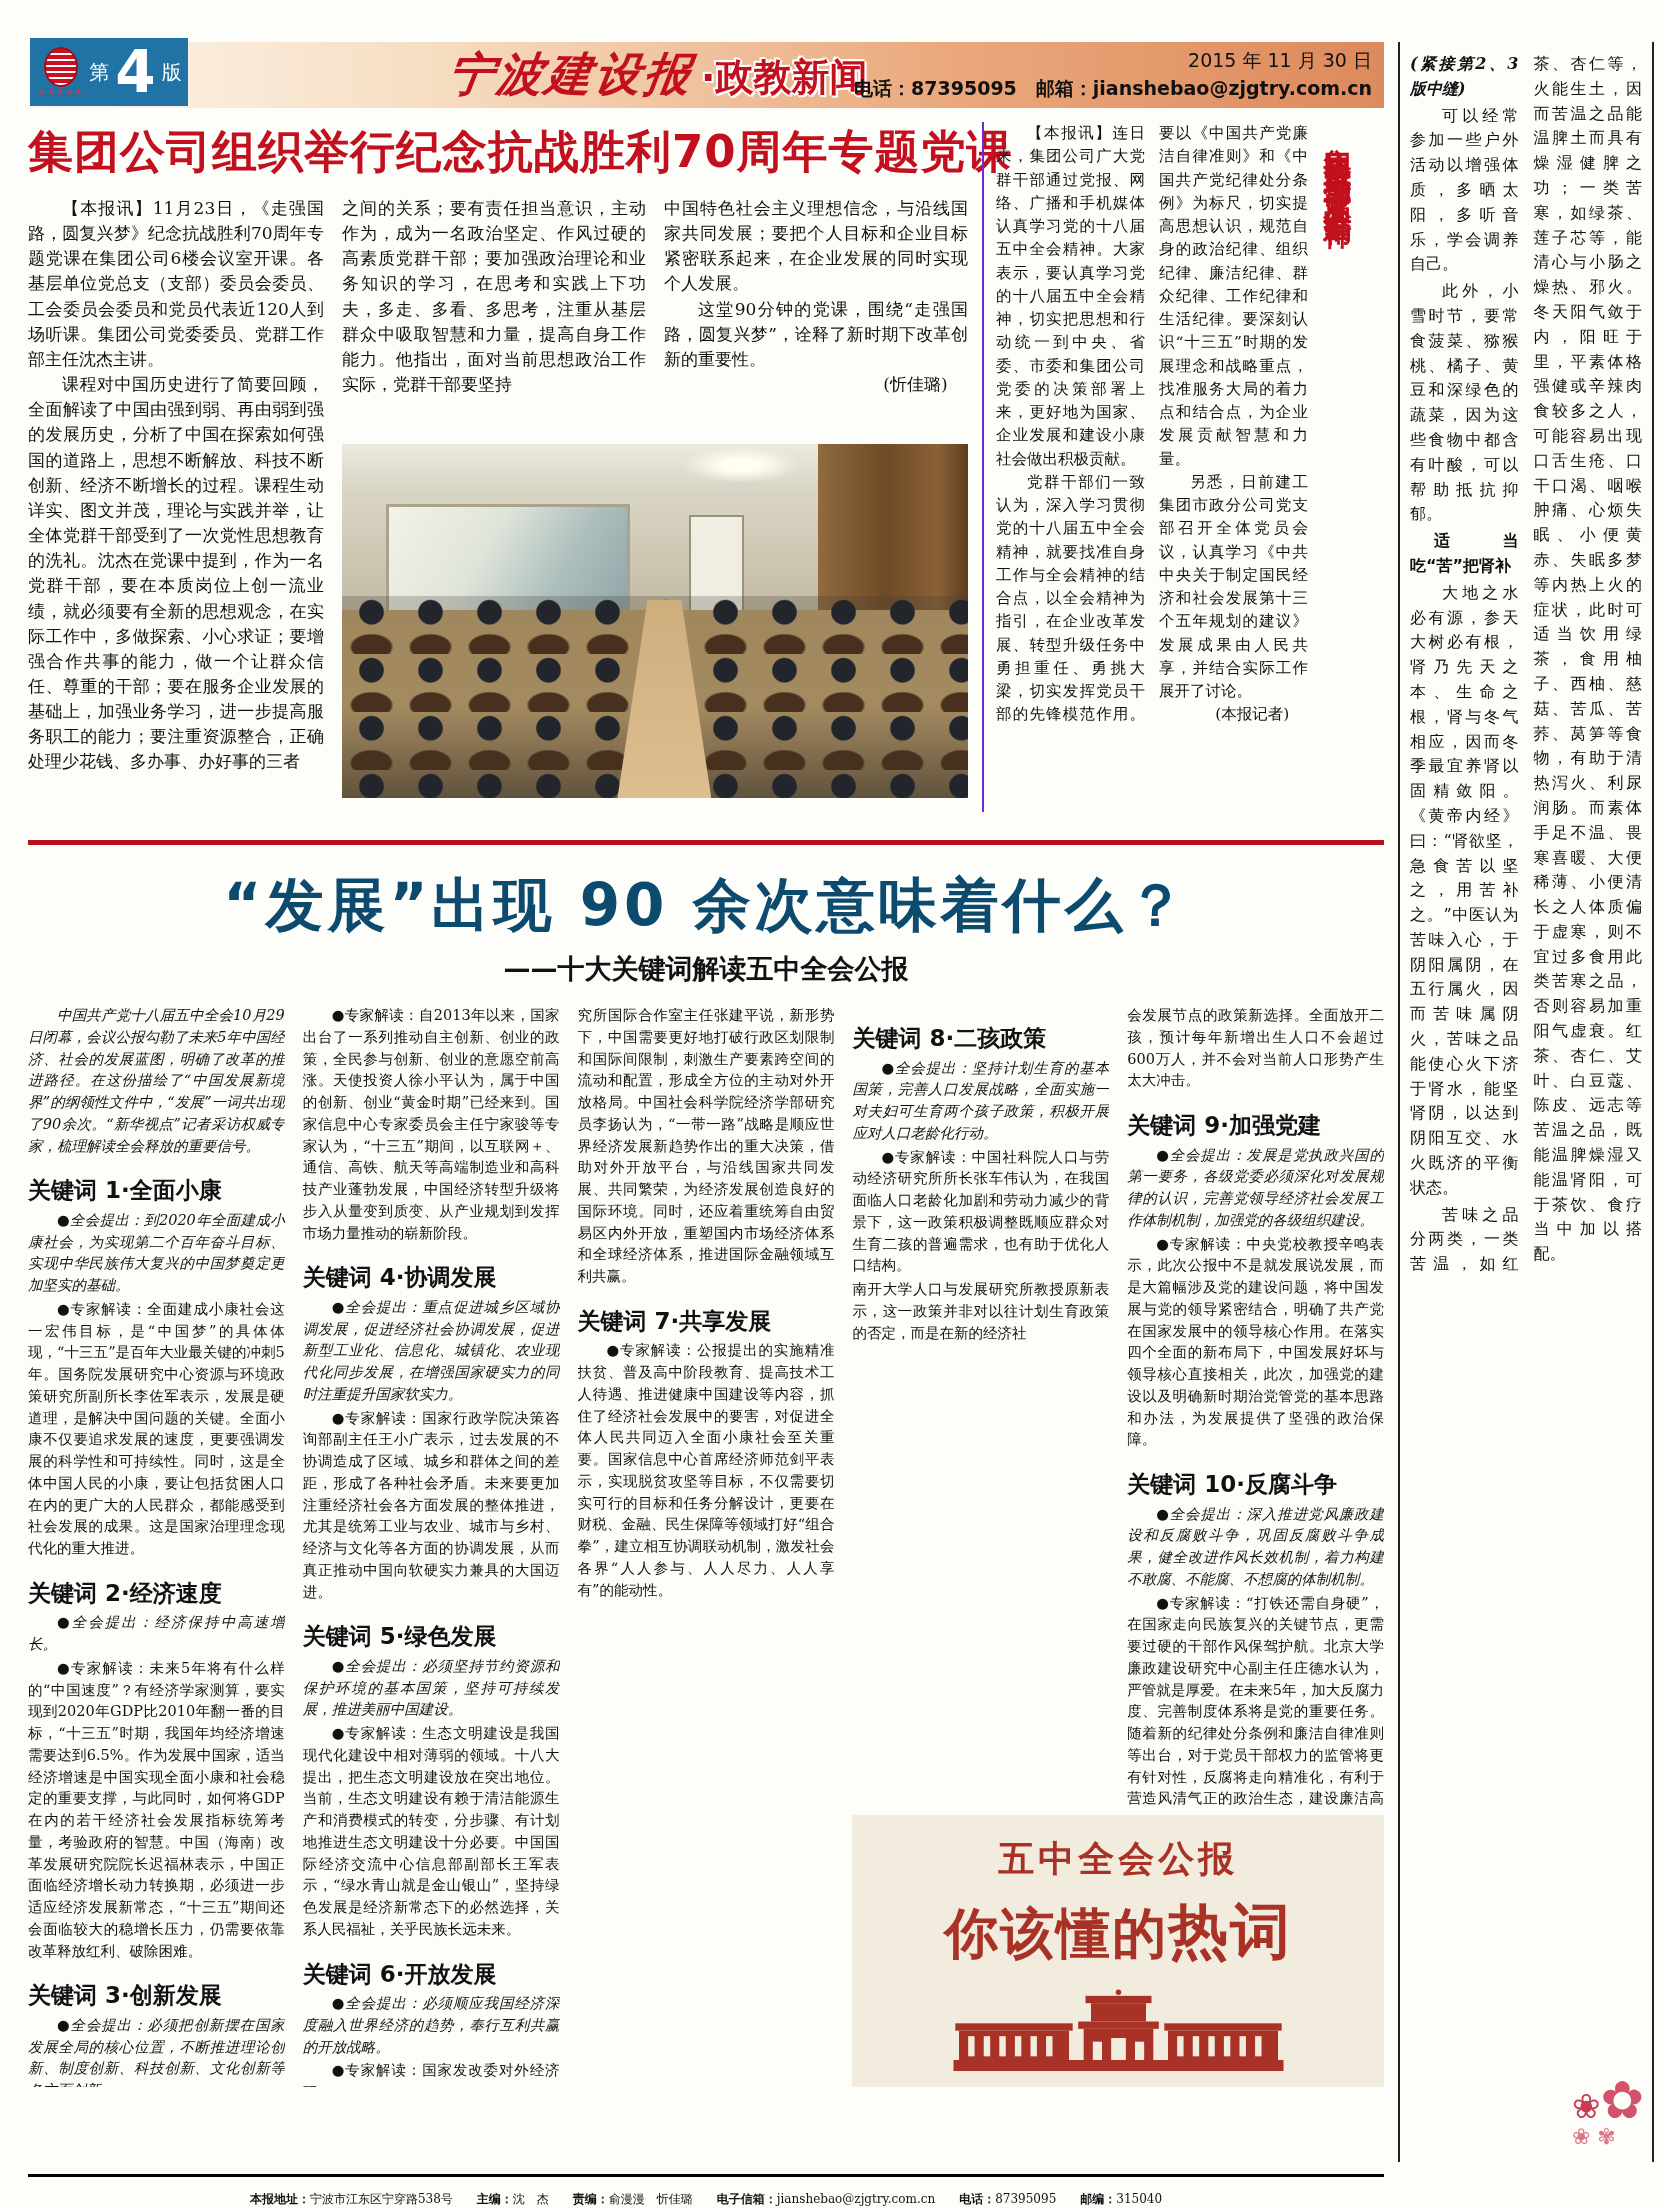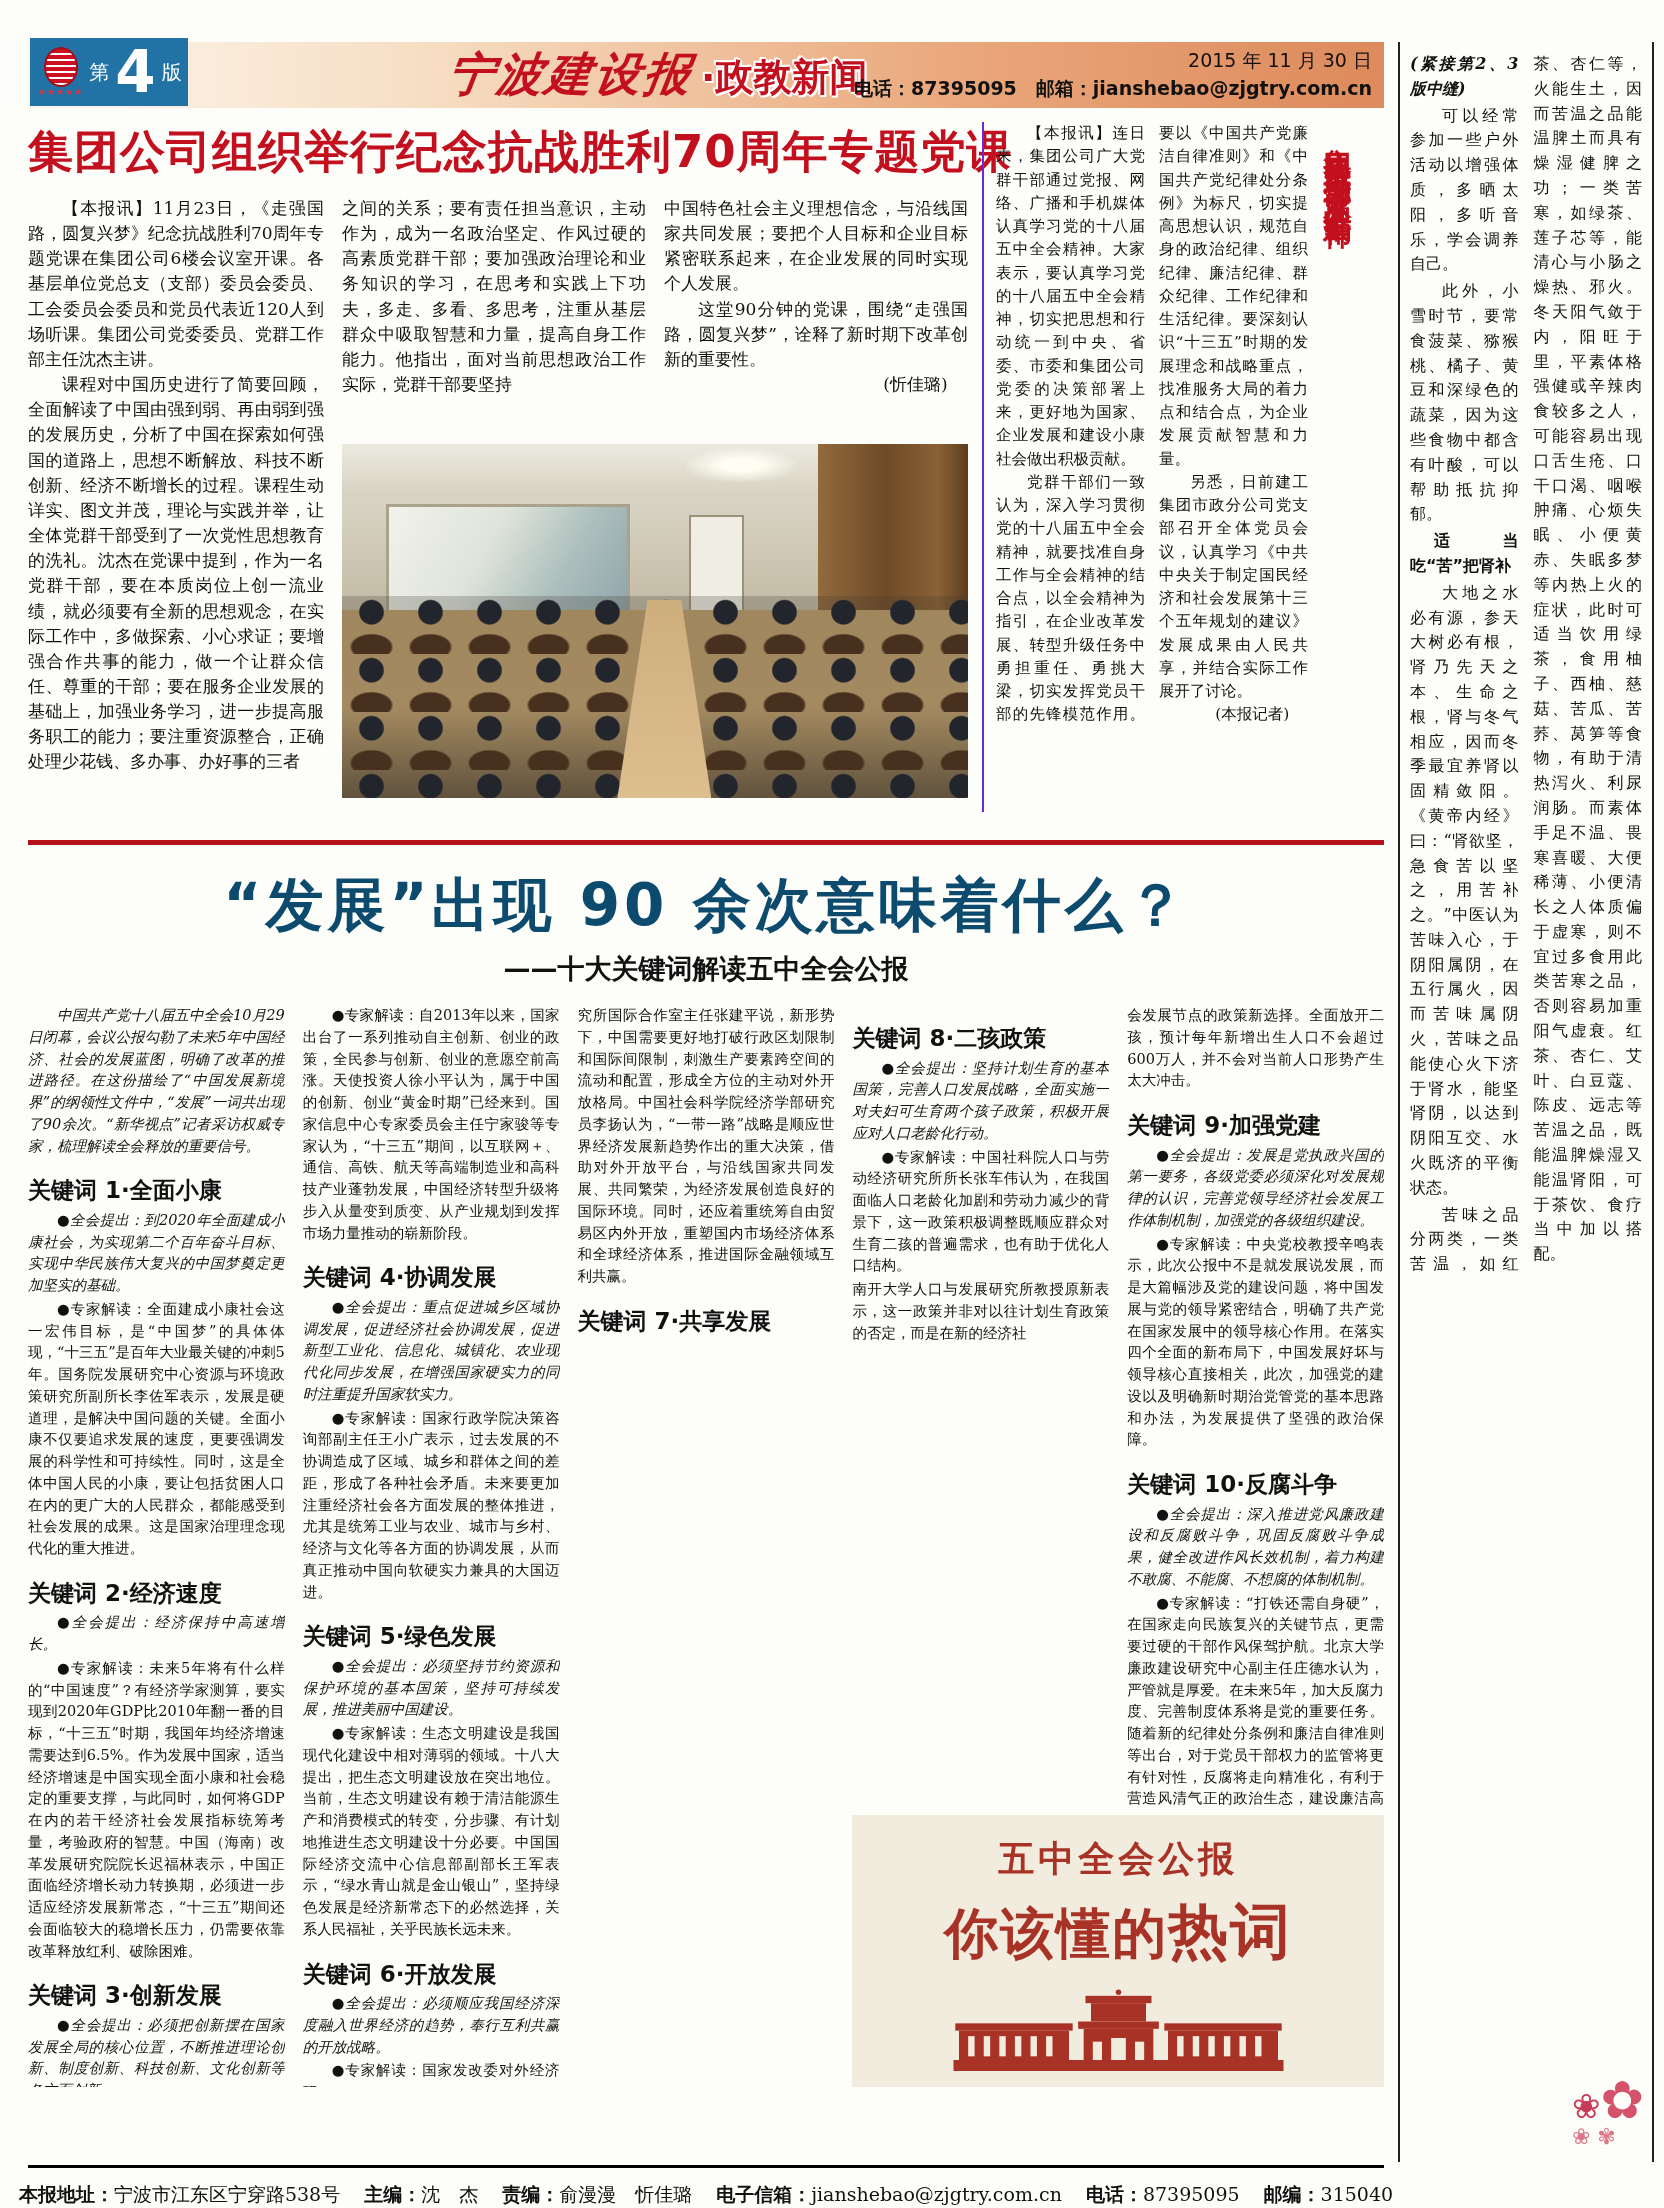--- a/index.html
+++ b/index.html
@@ -62,21 +62,21 @@
   .blk-intro,.blk-tichu,.blk-note,.blk-boldhead{font-style:italic;}
   .blk-tichu{font-weight:500;}
   .blk-cont{text-indent:0;}
   
   .promo{grid-column:4/6;grid-row:2;background:#f1ecdd;text-align:center;padding:20px 12px 10px;box-sizing:border-box;overflow:hidden;}
   .promo-l1{color:#a93226;font-weight:900;font-size:36px;letter-spacing:4px;font-family:"DejaVu Sans","Liberation Sans",sans-serif;}
   .promo-l2{color:#a93226;font-weight:900;font-size:54px;letter-spacing:2px;margin-top:8px;font-family:"DejaVu Sans","Liberation Sans",sans-serif;}
   .promo-l2 .hot{font-size:60px;}
   .promo svg{display:block;margin:10px auto 0;width:92%;}
   
-  .footer{margin-top:auto;border-top:3px solid #000;box-shadow:0 5px 0 -4px #000;padding:14px 4px 0;display:flex;gap:24px;justify-content:center;white-space:nowrap;font-size:19px;}
+  .footer{margin-top:auto;border-top:3px solid #000;box-shadow:0 5px 0 -4px #000;padding:14px 4px 0;display:flex;gap:24px;justify-content:center;white-space:nowrap;font-size:12px;}
   .fseg b{font-family:"DejaVu Sans","Liberation Sans",sans-serif;}
   
   .gutter{flex:1;border-left:2px solid #222;border-right:2px solid #222;margin-left:6px;padding:10px 10px 0;box-sizing:border-box;position:relative;height:2120px;}
   .g-text{column-count:2;column-gap:15px;height:1990px;overflow:hidden;font-size:16px;line-height:1.55;text-align:justify;}
   .g-text .blk{margin-bottom:2px;}
   .blk-note{font-weight:bold;text-indent:0;}
   .blk-boldhead{font-weight:bold;text-indent:1.5em;font-style:normal;font-family:"DejaVu Sans","Liberation Sans",sans-serif;}
   .flower{position:absolute;right:8px;bottom:14px;color:#d4536b;line-height:1;}
   .flower .f1{font-size:52px;}
   .flower .f2{font-size:34px;color:#c93a55;}
@@ -184,20 +184,21 @@
             <div class="blk blk-tichu">●全会提出：必须坚持节约资源和保护环境的基本国策，坚持可持续发展，推进美丽中国建设。</div>
             <div class="blk blk-jiedu">●专家解读：生态文明建设是我国现代化建设中相对薄弱的领域。十八大提出，把生态文明建设放在突出地位。当前，生态文明建设有赖于清洁能源生产和消费模式的转变，分步骤、有计划地推进生态文明建设十分必要。中国国际经济交流中心信息部副部长王军表示，“绿水青山就是金山银山”，坚持绿色发展是经济新常态下的必然选择，关系人民福祉，关乎民族长远未来。</div>
             <div class="blk blk-kw">关键词 6·开放发展</div>
             <div class="blk blk-tichu">●全会提出：必须顺应我国经济深度融入世界经济的趋势，奉行互利共赢的开放战略。</div>
             <div class="blk blk-jiedu">●专家解读：国家发改委对外经济研</div>
           </div>
         <div class="f-col f-col-tall">
 
         <div class="blk blk-cont">究所国际合作室主任张建平说，新形势下，中国需要更好地打破行政区划限制和国际间限制，刺激生产要素跨空间的流动和配置，形成全方位的主动对外开放格局。中国社会科学院经济学部研究员李扬认为，“一带一路”战略是顺应世界经济发展新趋势作出的重大决策，借助对外开放平台，与沿线国家共同发展、共同繁荣，为经济发展创造良好的国际环境。同时，还应着重统筹自由贸易区内外开放，重塑国内市场经济体系和全球经济体系，推进国际金融领域互利共赢。</div>
             <div class="blk blk-kw">关键词 7·共享发展</div>
+            <div class="blk blk-jiedu">●专家解读：公报提出的实施精准扶贫、普及高中阶段教育、提高技术工人待遇、推进健康中国建设等内容，抓住了经济社会发展中的要害，对促进全体人民共同迈入全面小康社会至关重要。国家信息中心首席经济师范剑平表示，实现脱贫攻坚等目标，不仅需要切实可行的目标和任务分解设计，更要在财税、金融、民生保障等领域打好“组合拳”，建立相互协调联动机制，激发社会各界“人人参与、人人尽力、人人享有”的能动性。</div>
           </div>
         <div class="f-col">
 
         <div class="blk blk-kw">关键词 8·二孩政策</div>
             <div class="blk blk-tichu">●全会提出：坚持计划生育的基本国策，完善人口发展战略，全面实施一对夫妇可生育两个孩子政策，积极开展应对人口老龄化行动。</div>
             <div class="blk blk-jiedu">●专家解读：中国社科院人口与劳动经济研究所所长张车伟认为，在我国面临人口老龄化加剧和劳动力减少的背景下，这一政策积极调整既顺应群众对生育二孩的普遍需求，也有助于优化人口结构。</div>
             <div class="blk blk-cont">南开大学人口与发展研究所教授原新表示，这一政策并非对以往计划生育政策的否定，而是在新的经济社</div>
           </div>
         <div class="f-col">
 

